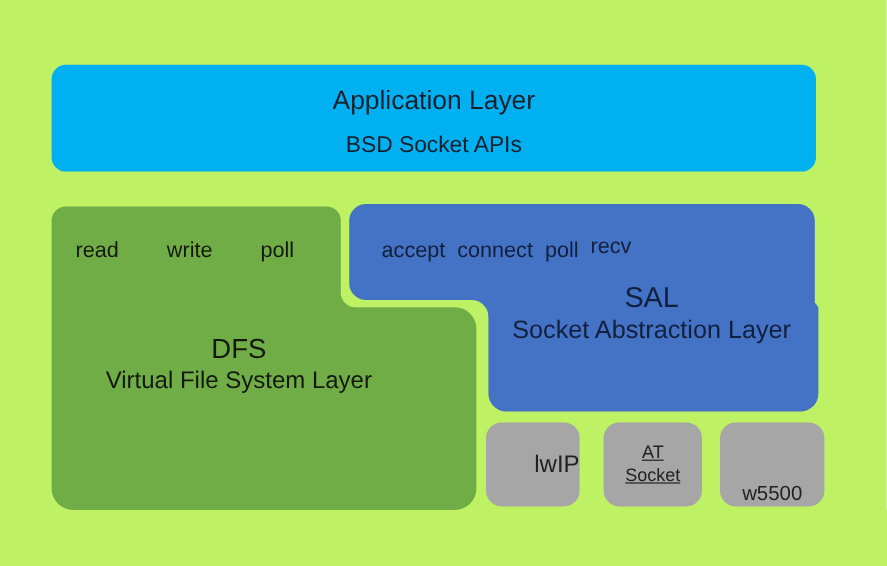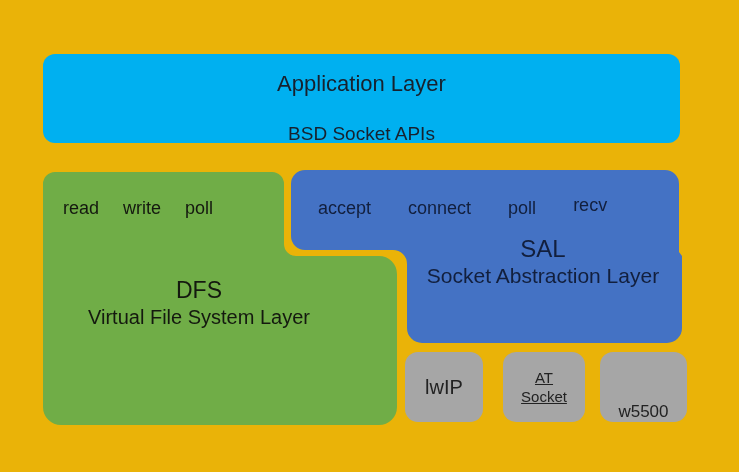--- a/index.html
+++ b/index.html
@@ -1,62 +1,62 @@
 <!DOCTYPE html>
 <html><head>
 <meta charset="utf-8">
 <style>
   html, body { margin: 0; padding: 0; background: #ffffff; }
   .stage {
     position: relative;
     width: 739px;
     height: 472px;
-    background: #eab308;
+    background: #bef264;
     overflow: hidden;
     font-family: "Liberation Sans", sans-serif;
     color: #1a1a1a;
   }
   .shapes-svg { position: absolute; left: 0; top: 0; }
 
   
   .app-layer {
     position: absolute;
     left: 43px; top: 54px;
     width: 637px; height: 89px;
     border-radius: 12px;
     box-sizing: border-box;
     padding-top: 15px;
     text-align: center;
   }
   .app-title { font-size: 22px; line-height: 30px; color: #17212e; }
-  .app-sub   { font-size: 19px; line-height: 30px; margin-top: 20px; color: #17212e; }
+  .app-sub   { font-size: 19px; line-height: 30px; margin-top: 8px; color: #17212e; }
 
   
   .dfs-apis {
     position: absolute;
     left: 63px; top: 195px;
-    display: flex; gap: 24px;
+    display: flex; gap: 40px;
     font-size: 18px; line-height: 26px;
     color: #14190f;
   }
   .dfs-title {
     position: absolute;
     left: 45px; top: 277px;
     width: 308px;
     text-align: center;
     color: #14190f;
   }
   .dfs-acronym { font-size: 23px; line-height: 27px; }
   .dfs-name    { font-size: 20px; line-height: 26px; text-align: center; }
 
   
   .sal-apis {
     position: absolute;
     left: 318px; top: 195px;
-    display: flex; gap: 37px;
+    display: flex; gap: 10px;
     font-size: 18px; line-height: 26px;
     color: #121f3d;
   }
   .sal-apis .raised { transform: translateY(-3px); }
   .sal-title {
     position: absolute;
     left: 404px; top: 235px;
     width: 278px;
     text-align: center;
     color: #121f3d;
@@ -66,21 +66,21 @@
 
   
   .stack-box {
     position: absolute;
     top: 352px; height: 70px;
     border-radius: 13px;
     display: flex; align-items: center; justify-content: center;
     text-align: center;
     color: #222222;
   }
-  .stack-lwip  { left: 405px; width: 78px; font-size: 20px; }
+  .stack-lwip  { left: 405px; width: 78px; font-size: 20px; justify-content: flex-end; }
   .stack-at    { left: 503px; width: 82px; font-size: 15px; line-height: 19px; text-decoration: underline; }
   .stack-at .wrap { width: 52px; }
   .stack-w5500 { left: 600px; width: 87px; font-size: 17px; align-items: flex-end; }
 </style>
 </head>
 <body>
 
 <div class="stage">
 
   <div class="app-layer" style="background-color: rgb(0, 176, 240);">

